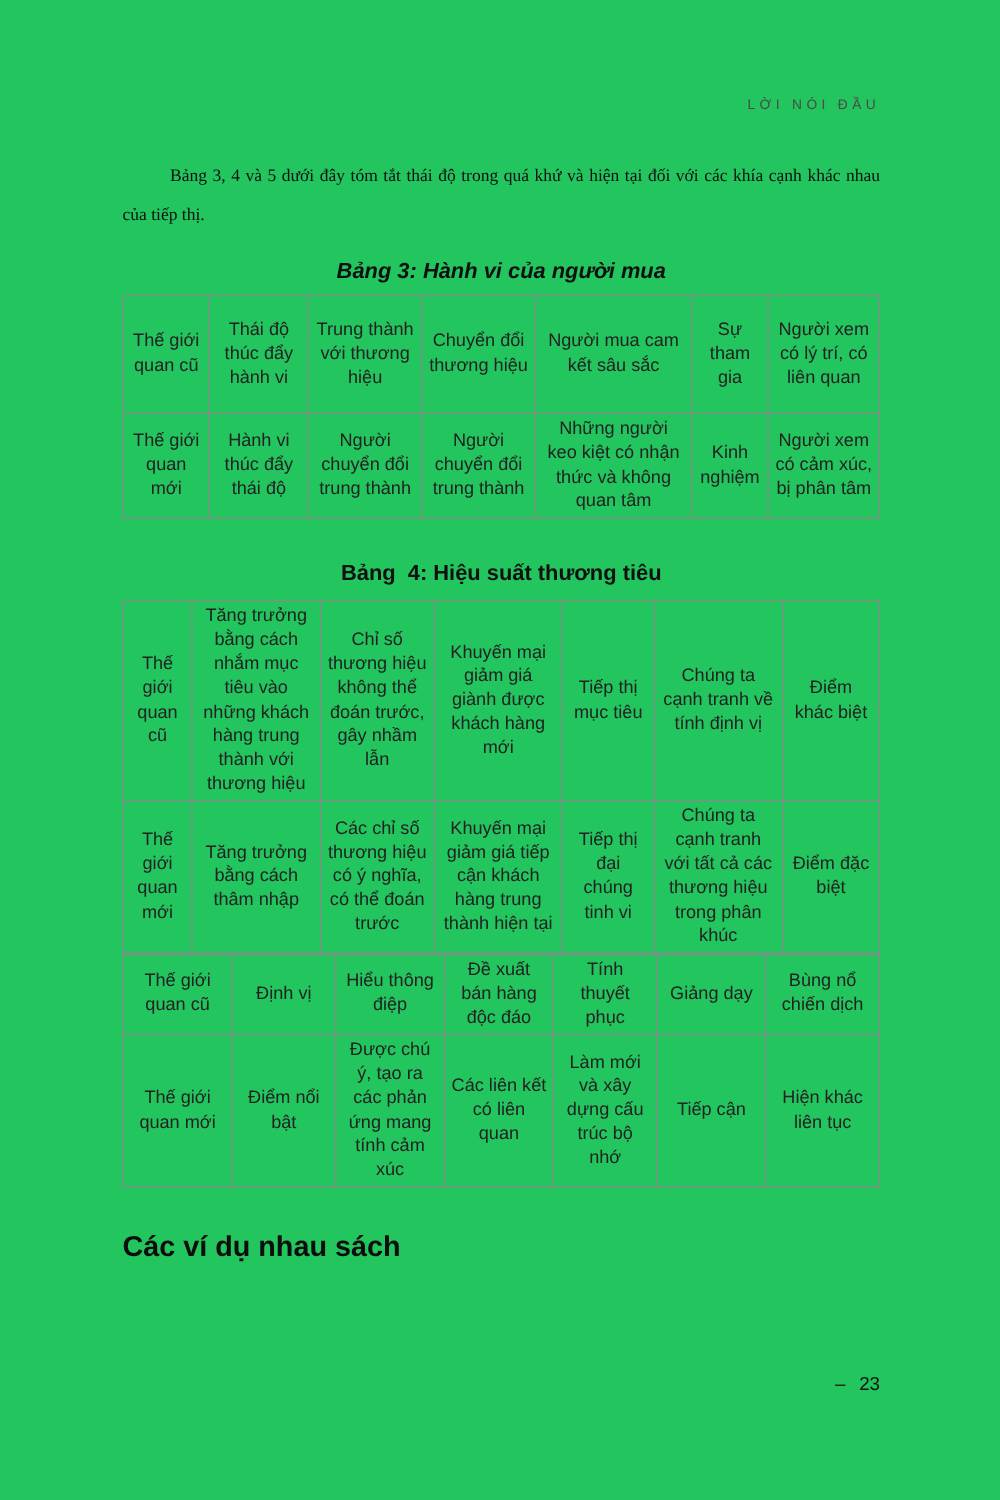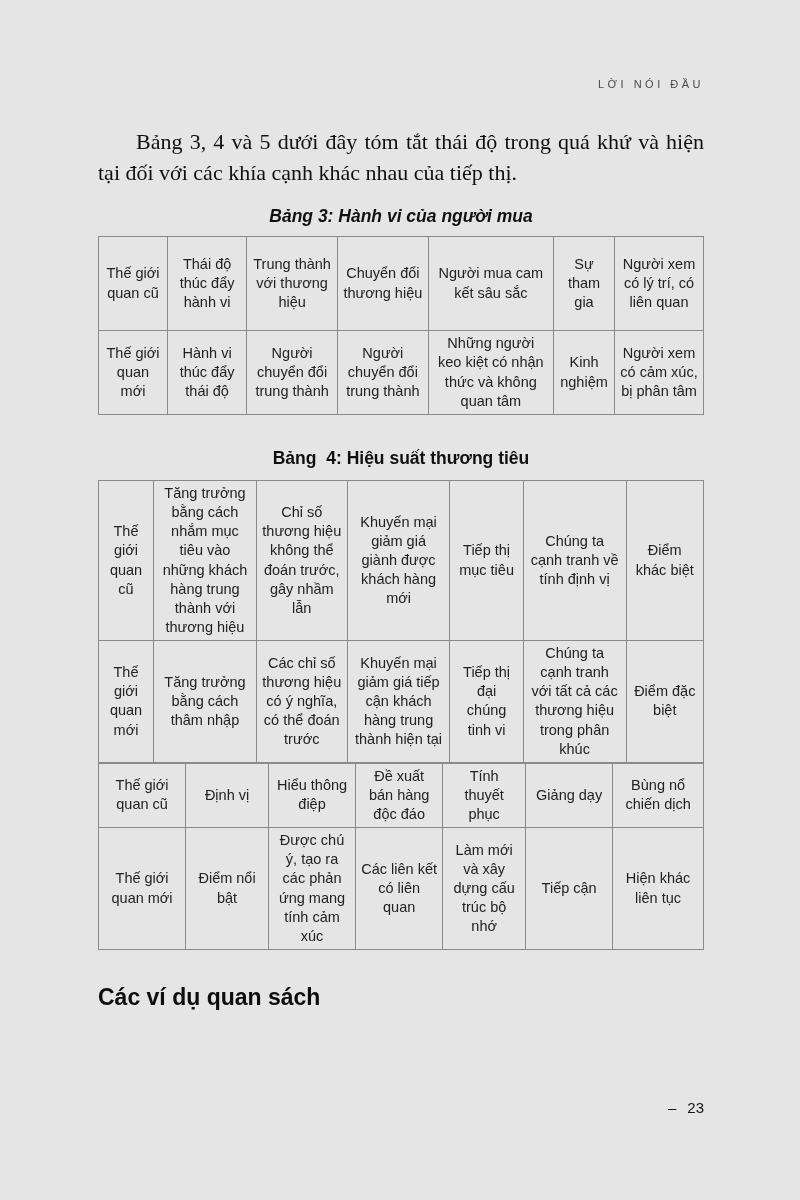--- a/index.html
+++ b/index.html
@@ -1,20 +1,20 @@
 <!DOCTYPE html>
 <html><head>
 <meta charset="utf-8">
 <style>
   html, body { margin: 0; padding: 0; background: #ffffff; }
   .page {
     position: relative;
     width: 800px;
     height: 1200px;
-    background: #e5e5e5;
+    background: #22c55e;
     font-family: "Liberation Sans", sans-serif;
     color: #1c1c1c;
     overflow: hidden;
     box-sizing: border-box;
   }
   .content {
     position: absolute;
     left: 98px;
     top: 0;
     width: 606px;
@@ -23,21 +23,21 @@
     margin-top: 78px;
     text-align: right;
     font-size: 11px;
     letter-spacing: 3.5px;
     color: #4a4a4a;
     font-weight: normal;
   }
   .intro {
     margin: 36px 0 0 0;
     font-family: "Liberation Serif", serif;
-    font-size: 22px;
+    font-size: 14px;
     line-height: 31px;
     color: #101010;
     text-align: justify;
     text-indent: 38px;
   }
   .table-title {
     text-align: center;
     font-weight: bold;
     font-size: 17.5px;
     color: #101010;
@@ -185,19 +185,19 @@
           <td>Điểm nổi bật</td>
           <td>Được chú ý, tạo ra các phản ứng mang tính cảm xúc</td>
           <td>Các liên kết có liên quan</td>
           <td>Làm mới và xây dựng cấu trúc bộ nhớ</td>
           <td>Tiếp cận</td>
           <td>Hiện khác liên tục</td>
         </tr>
       </tbody>
     </table>
 
-    <h2 class="section-heading">Các ví dụ quan sách</h2>
+    <h2 class="section-heading">Các ví dụ nhau sách</h2>
   </div>
 
   <div class="page-footer">
     <span class="dash">–</span><span>23</span>
   </div>
 </div>
 
 </body></html>

